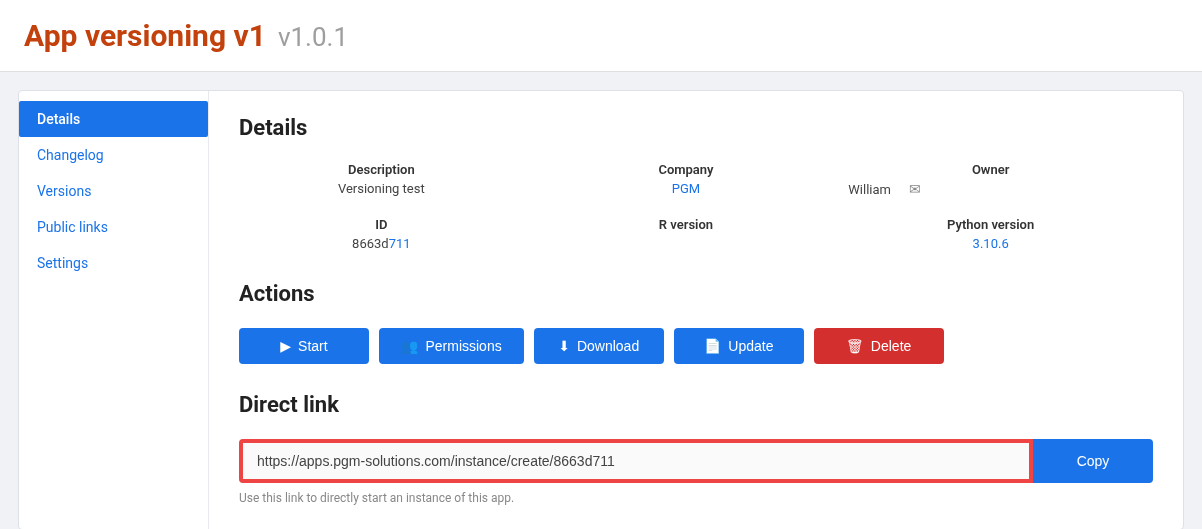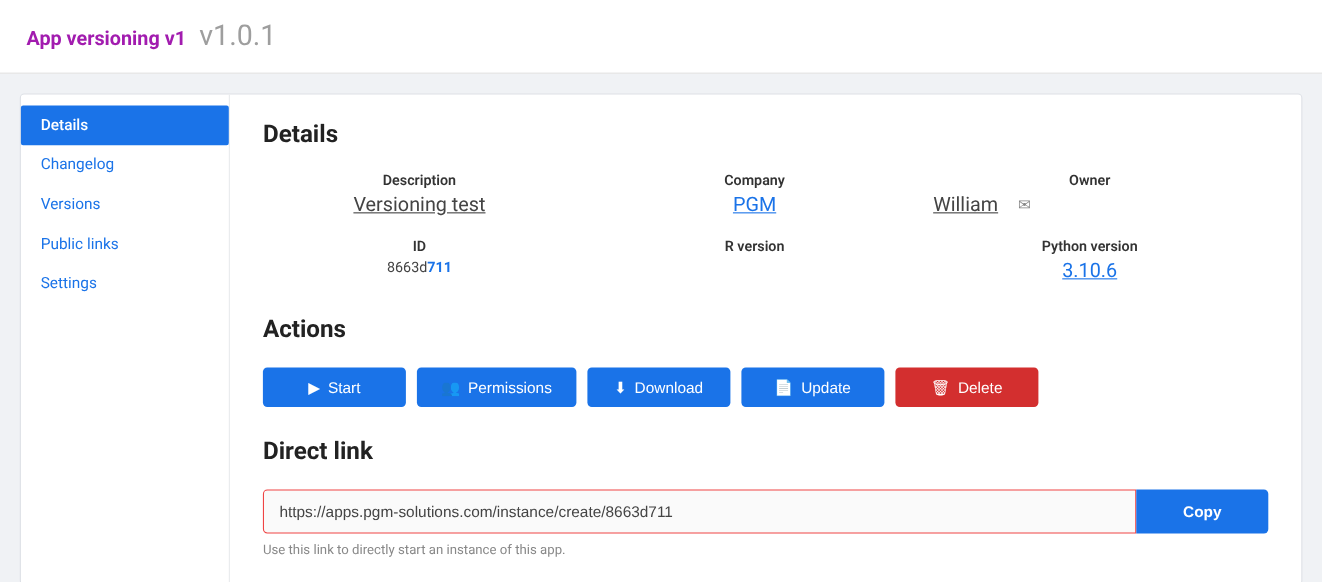--- a/index.html
+++ b/index.html
@@ -10,23 +10,23 @@
       padding: 0;
     }
 
     .page-header {
       background: #fff;
       padding: 18px 24px;
       border-bottom: 1px solid #e0e0e0;
     }
 
     .page-header h1 {
-      font-size: 18px;
+      font-size: 30px;
       font-weight: 700;
-      color: #a21caf;
+      color: #c2410c;
       display: inline;
       text-align: right;
     }
 
     .page-header .version-tag {
       font-size: 26px;
       font-weight: 400;
       color: #9e9e9e;
       margin-left: 8px;
     }
@@ -88,37 +88,36 @@
     }
 
     .detail-label {
       font-size: 13px;
       font-weight: 600;
       color: #333;
       margin-bottom: 4px;
     }
 
     .detail-value {
-      font-size: 18px;
+      font-size: 13px;
       color: #444;
-      text-decoration: underline;
     }
 
     .detail-value.link-style {
       color: #1a73e8;
     }
 
     .id-value {
       font-size: 13px;
       color: #444;
     }
 
     .id-value span.highlighted {
       color: #1a73e8;
-      font-weight: 700;
+      font-weight: 400;
     }
 
     .owner-wrap {
       display: flex;
       align-items: center;
       gap: 18px;
     }
 
     .actions-section {
       margin-bottom: 28px;
@@ -160,35 +159,35 @@
       display: flex;
       gap: 0;
       margin-top: 14px;
       margin-bottom: 8px;
     }
 
     .direct-link-input {
       flex: 1;
       padding: 10px 14px;
       font-size: 14px;
-      border: 1px solid #ef4444;
+      border: 4px solid #ef4444;
       border-radius: 4px 0 0 4px;
       color: #444;
       outline: none;
       background: #fafafa;
     }
 
     .btn-copy {
       padding: 12px 30px;
       background: #1a73e8;
       color: #fff;
       border: none;
       border-radius: 0 4px 4px 0;
       font-size: 14px;
-      font-weight: 700;
+      font-weight: 400;
       cursor: pointer;
       min-width: 120px;
     }
 
     .direct-link-hint {
       font-size: 12px;
       color: #888;
       margin-top: 6px;
     }
   </style>

